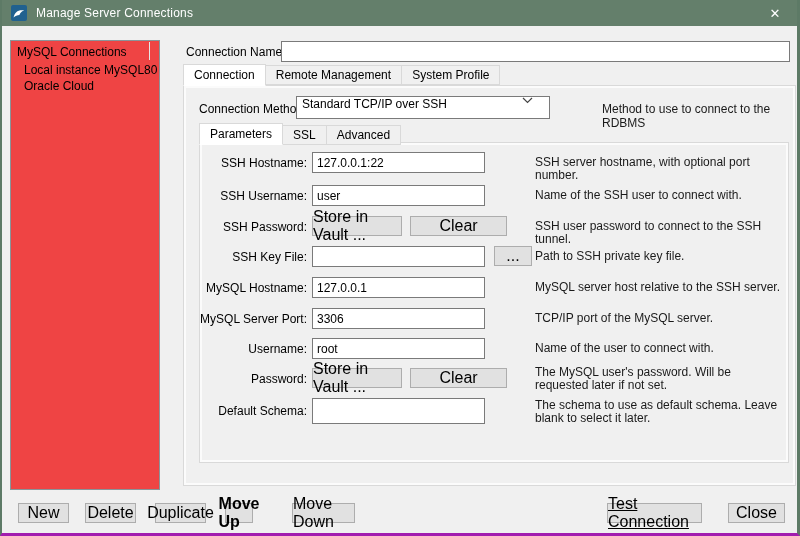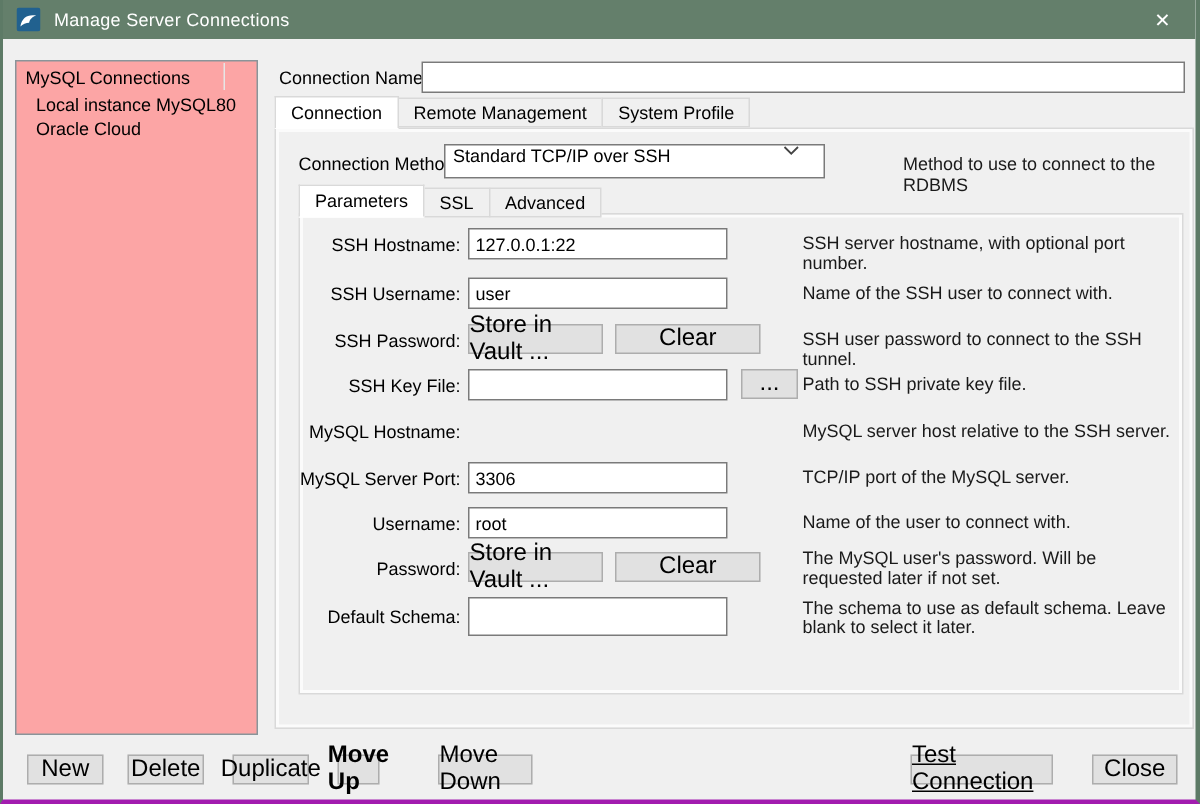--- a/index.html
+++ b/index.html
@@ -11,22 +11,22 @@
     border-left:2px solid #5d7a66; border-right:3px solid #5d7a66; border-bottom:3px solid #a21caf;
     cursor:default; user-select:none;
   }
   
   .titlebar { position:absolute; top:0; left:0; right:0; height:26px; background:#647f6b;
     display:flex; align-items:center; padding-left:9px; gap:9px; }
   .titlebar .title { color:#ffffff; font-size:12px; letter-spacing:.2px; }
   .close-btn { position:absolute; top:0; right:0; width:44px; height:26px; color:#fff;
     display:flex; align-items:center; justify-content:center; font-size:13px; }
   
-  .connections-list { position:absolute; left:8px; top:40px; width:162px; height:450px;
-    background:#fca5a5; border:1px solid #8a9499; }
+  .connections-list { position:absolute; left:8px; top:40px; width:150px; height:450px;
+    background:#ef4444; border:1px solid #8a9499; }
   .list-header { padding:4px 6px 3px 6px; }
   .list-col-divider { position:absolute; left:138px; top:1px; width:1px; height:18px; background:#e6e6e6; }
   .list-item { padding:1px 4px 1px 13px; white-space:nowrap; }
   
   .cn-label { position:absolute; left:184px; top:45px; }
   .text-input { position:absolute; background:#fff; border:1px solid #7a7a7a; height:21px;
     font-family:"Liberation Sans", sans-serif; font-size:12px; padding:0 4px; color:#000; }
   .cn-input { left:279px; top:41px; width:509px; }
   
   .tab { height:20px; line-height:19px; padding:0 10px; background:#f0f0f0;
@@ -127,20 +127,21 @@
   <div class="btn vault-btn" style="top:216px;">Store in Vault ...</div>
   <div class="btn clear-btn" style="top:216px;">Clear</div>
   <div class="layer hint fhint" style="top:220px;">SSH user password to connect to the SSH tunnel.</div>
 
   <div class="layer flabel" style="left:197px; top:250px;">SSH Key File:</div>
   <input class="text-input layer finput" style="top: 246px;" value="">
   <div class="btn browse-btn" style="top:246px;">...</div>
   <div class="layer hint fhint" style="top:250px;">Path to SSH private key file.</div>
 
   <div class="layer flabel" style="left:197px; top:281px;">MySQL Hostname:</div>
+  <input class="text-input layer finput" style="top: 277px;" value="127.0.0.1">
   <div class="layer hint fhint" style="top:281px;">MySQL server host relative to the SSH server.</div>
 
   <div class="layer flabel" style="left:197px; top:312px;">MySQL Server Port:</div>
   <input class="text-input layer finput" style="top: 308px;" value="3306">
   <div class="layer hint fhint" style="top:312px;">TCP/IP port of the MySQL server.</div>
 
   <div class="layer flabel" style="left:197px; top:342px;">Username:</div>
   <input class="text-input layer finput" style="top: 338px;" value="root">
   <div class="layer hint fhint" style="top:342px;">Name of the user to connect with.</div>
 

